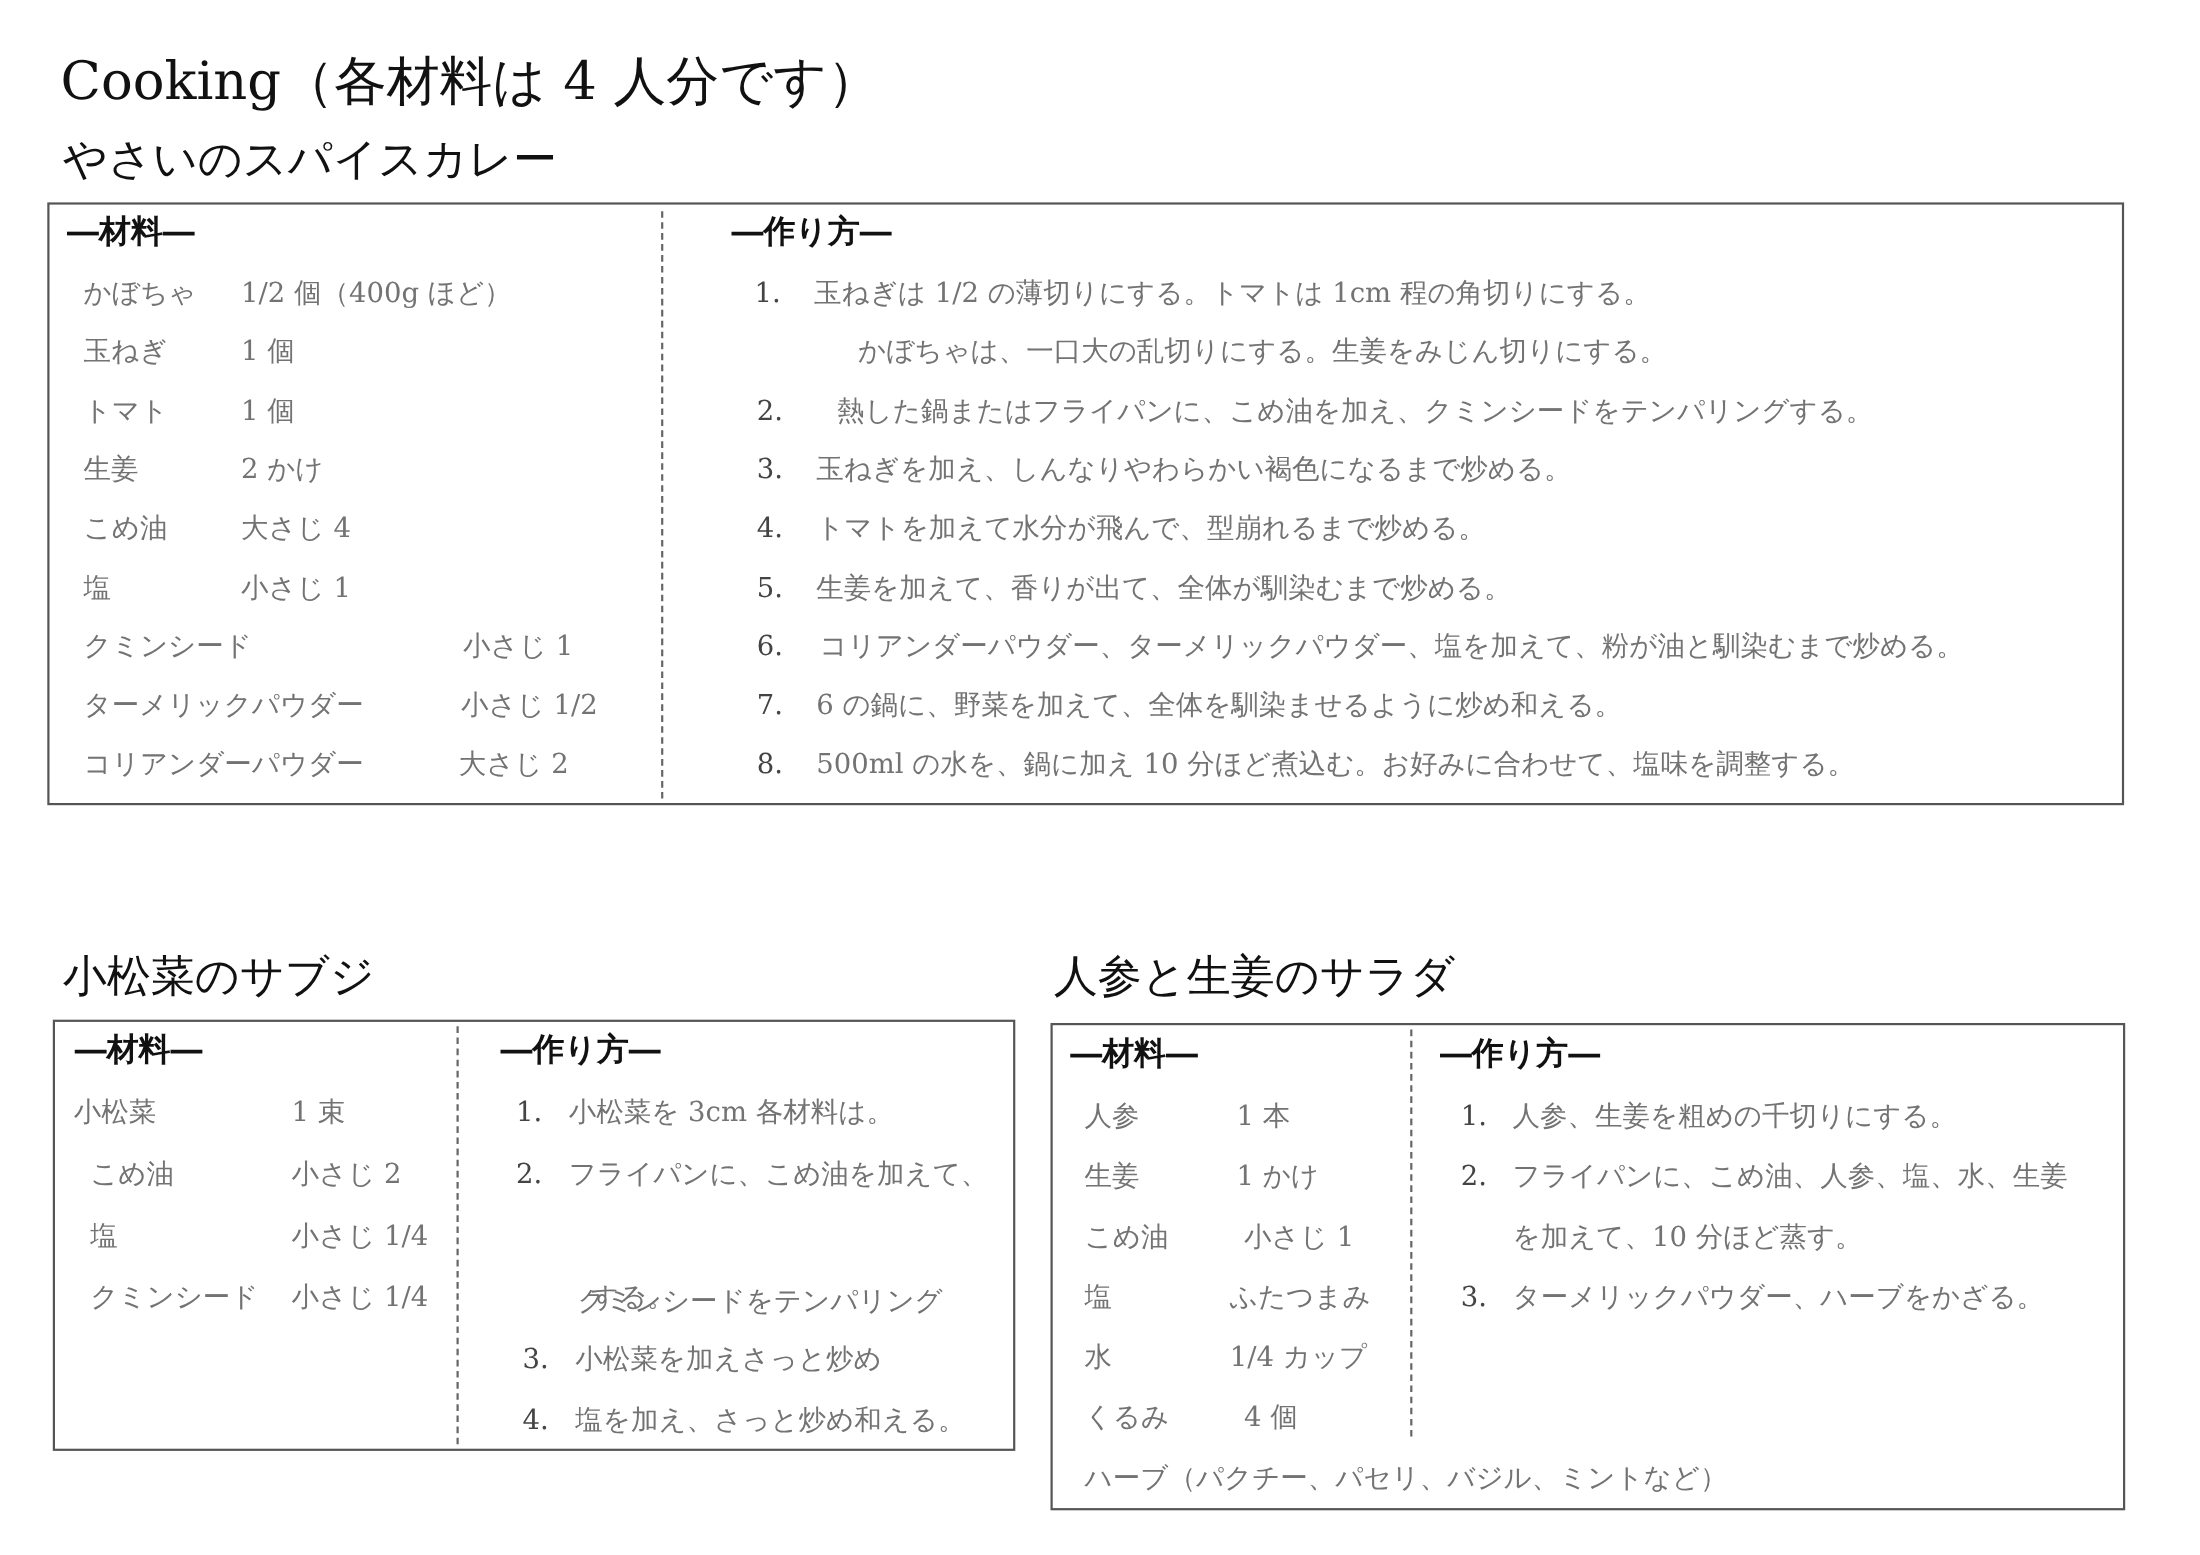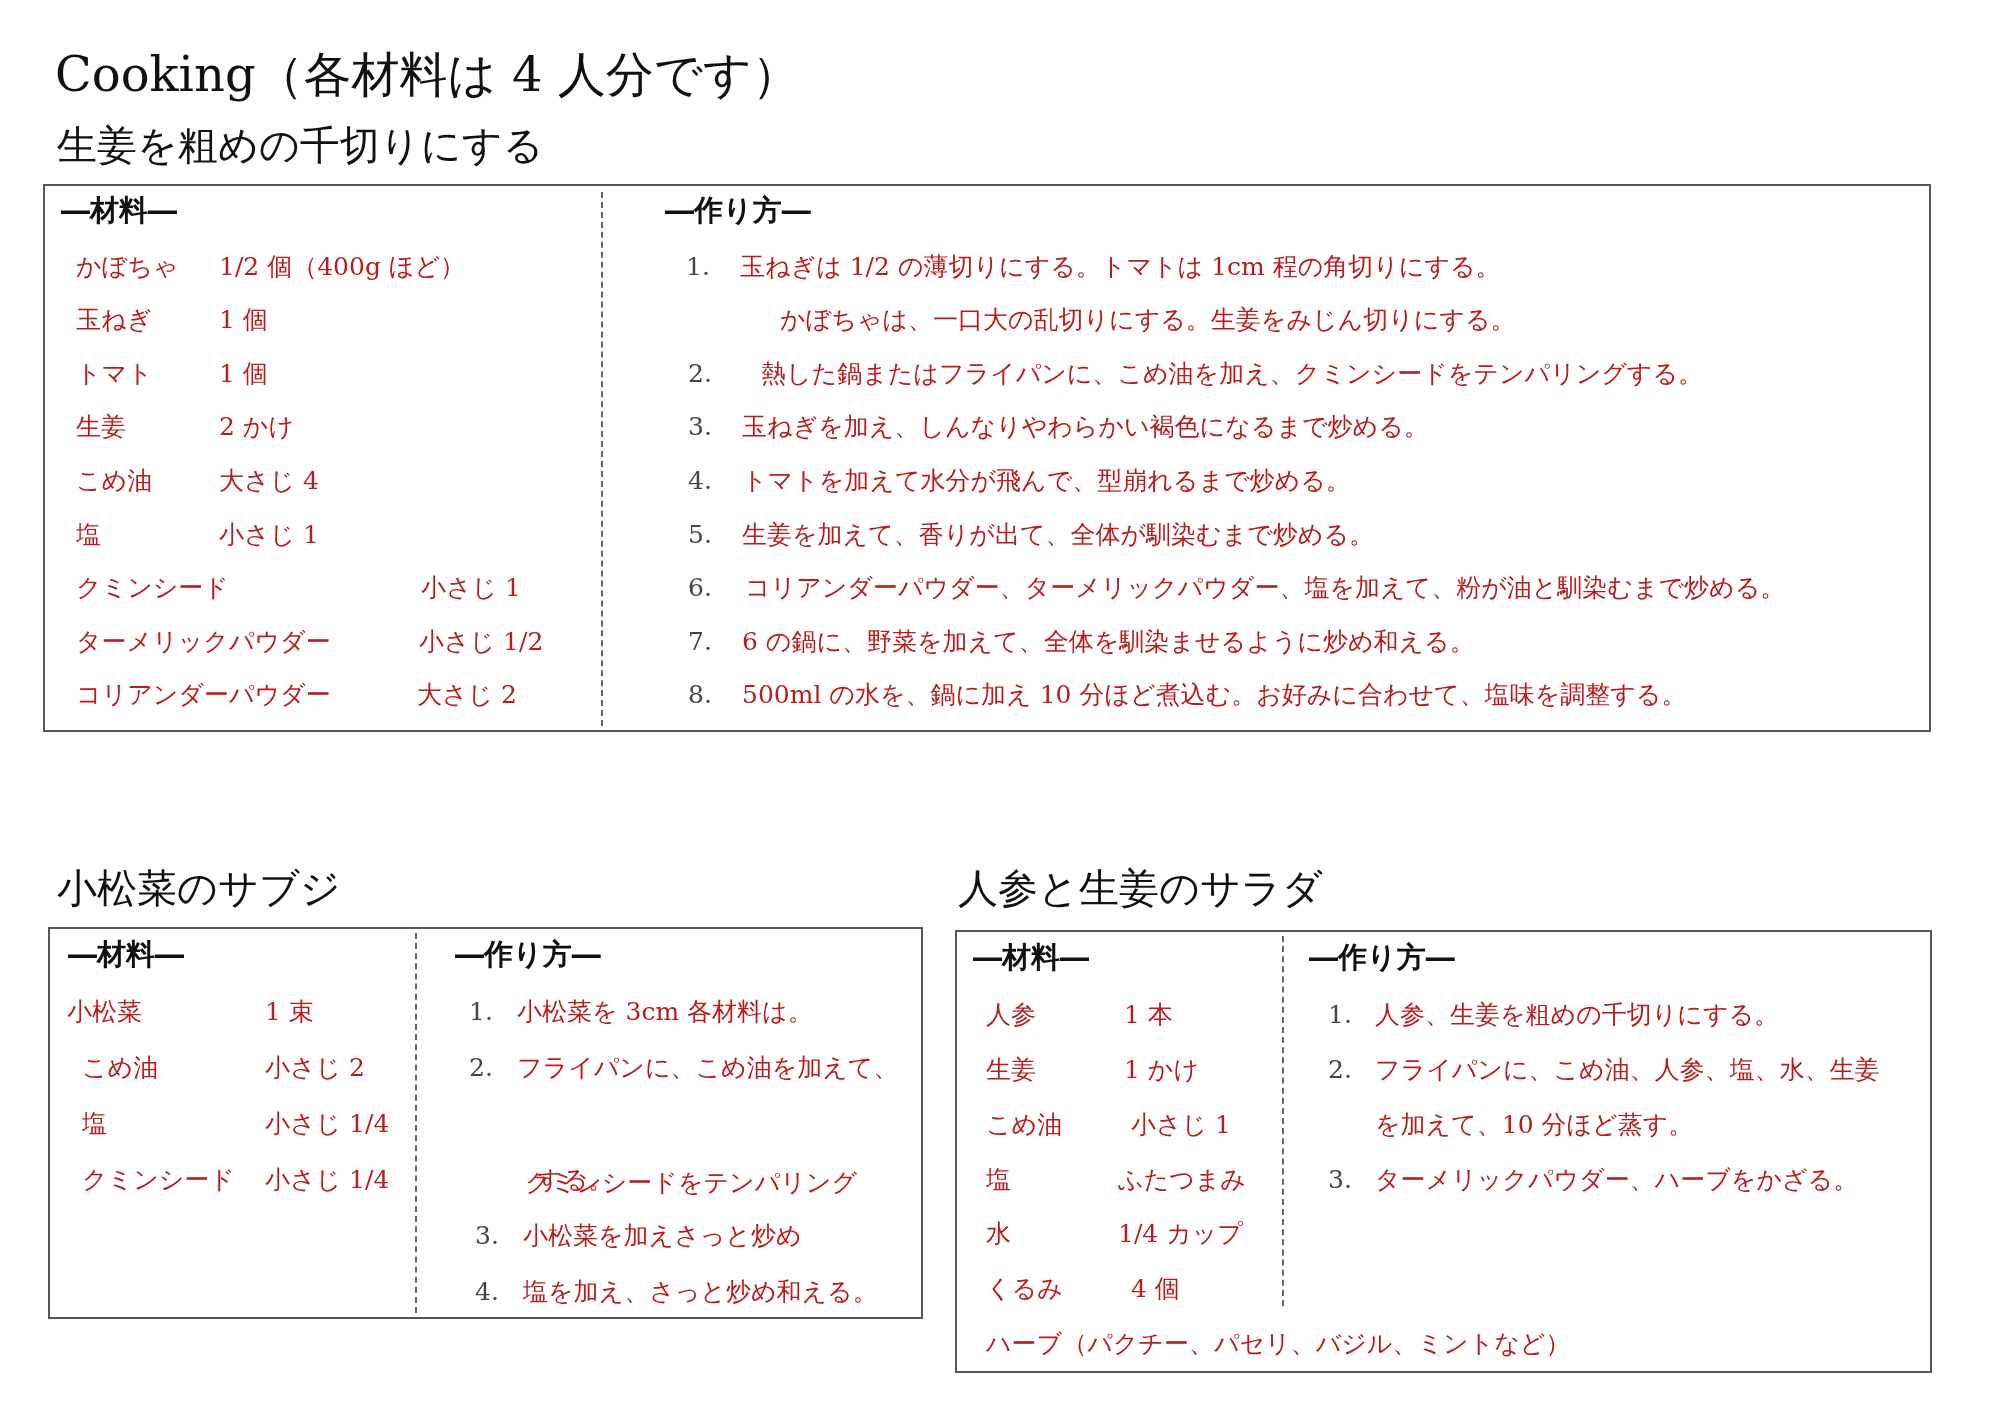--- a/index.html
+++ b/index.html
@@ -7,29 +7,29 @@
     width: 2000px; height: 1414px; position: relative; overflow: hidden;
     font-family: "DejaVu Serif", "Liberation Serif", serif;
     color: #333333;
   }
   .abs { position: absolute; white-space: nowrap; }
   .page-title { left: 55px; top: 50px; font-size: 48px; color: #111; line-height: 1; }
   .recipe-title { font-size: 40px; color: #111; line-height: 1; }
   .box { position: absolute; border: 2px solid #555; box-sizing: border-box; background: #fff; }
   .divider { position: absolute; width: 0; border-left: 2px dashed #666; }
   .section-head { font-size: 29px; color: #111; font-weight: bold; line-height: 1; }
-  .txt { font-size: 25px; line-height: 1; color: #b91c1c; transform: translateY(-50%); }
+  .txt { font-size: 25px; line-height: 1; color: #737373; transform: translateY(-50%); }
   .num { font-size: 25px; line-height: 1; color: #444; transform: translateY(-50%); }
 </style>
 </head>
 <body>
 
 <div class="abs page-title">Cooking（各材料は 4 人分です）</div>
 
-<div class="abs recipe-title" style="left:57px; top:125px;">生姜を粗めの千切りにする</div>
+<div class="abs recipe-title" style="left:57px; top:125px;">やさいのスパイスカレー</div>
 
 <div class="box" style="left:43px; top:184px; width:1888px; height:548px;"></div>
 <div class="divider" style="left:601px; top:192px; height:534px;"></div>
 
 <div class="abs section-head" style="left:61px; top:196px;">―材料―</div>
 <div class="abs section-head" style="left:665px; top:196px;">―作り方―</div>
 
 <div class="abs txt" style="left:76px; top:266px;">かぼちゃ</div>
 <div class="abs txt" style="left:219px; top:266px;">1/2 個（400g ほど）</div>
 <div class="abs txt" style="left:76px; top:319px;">玉ねぎ</div>

